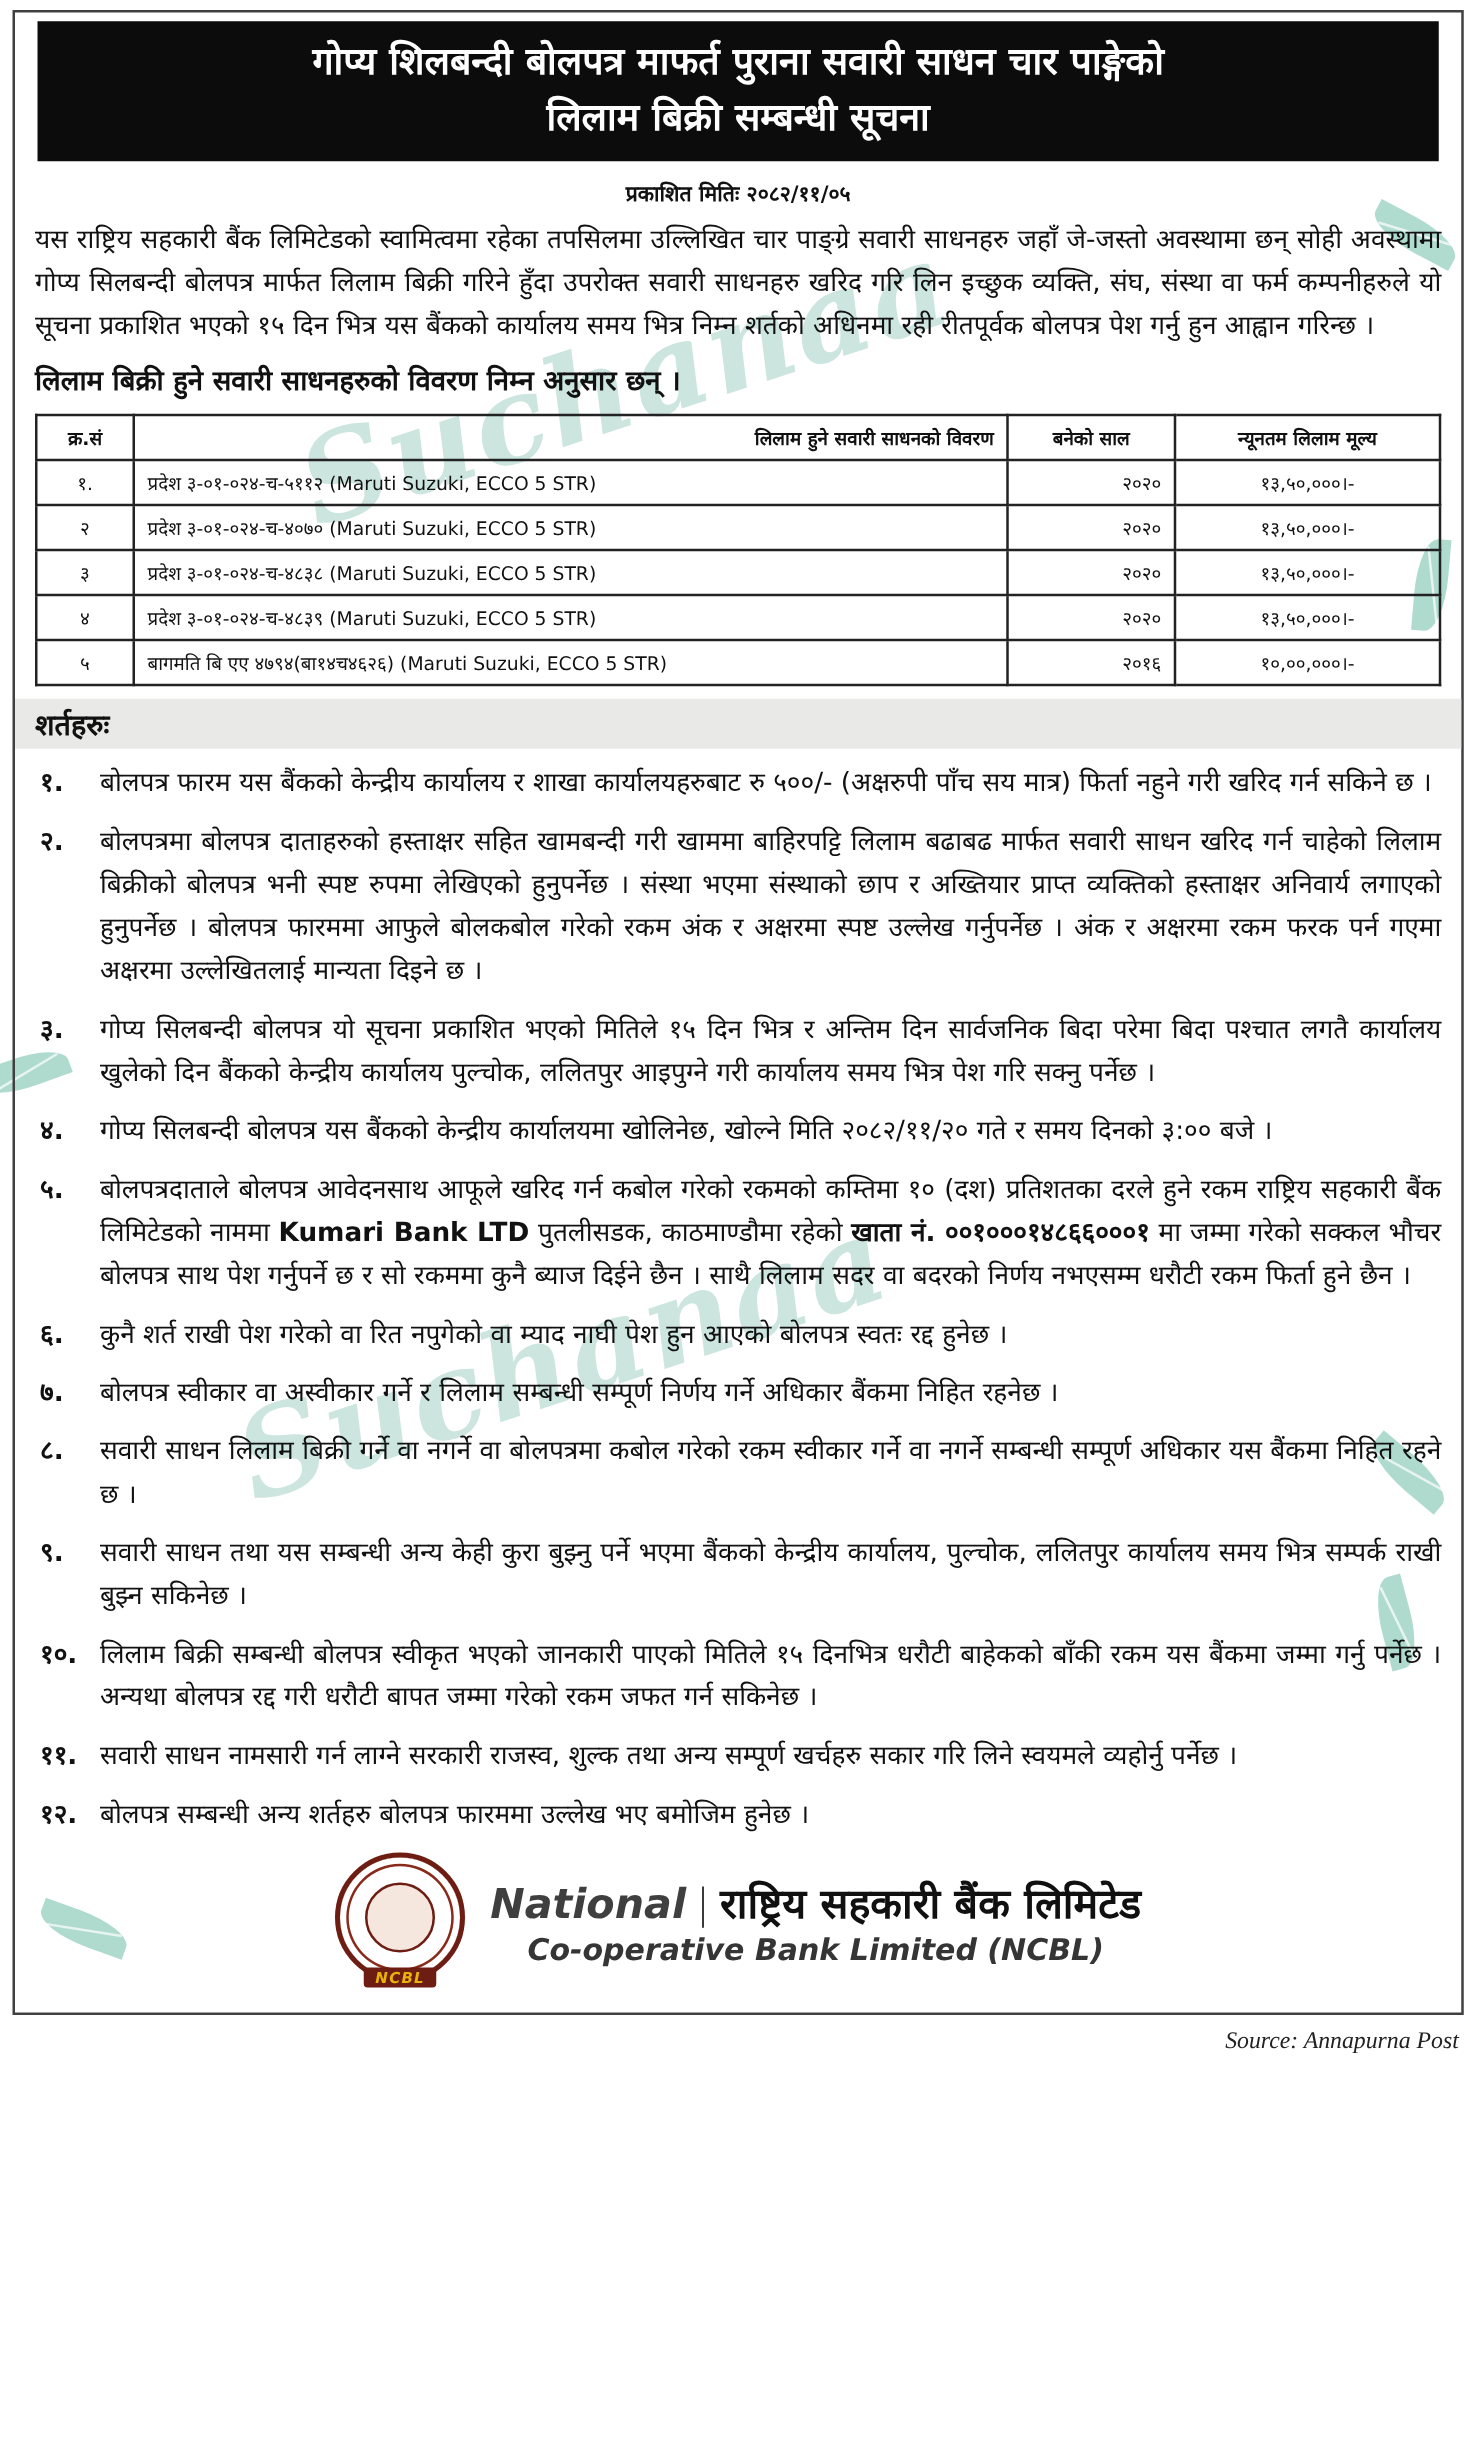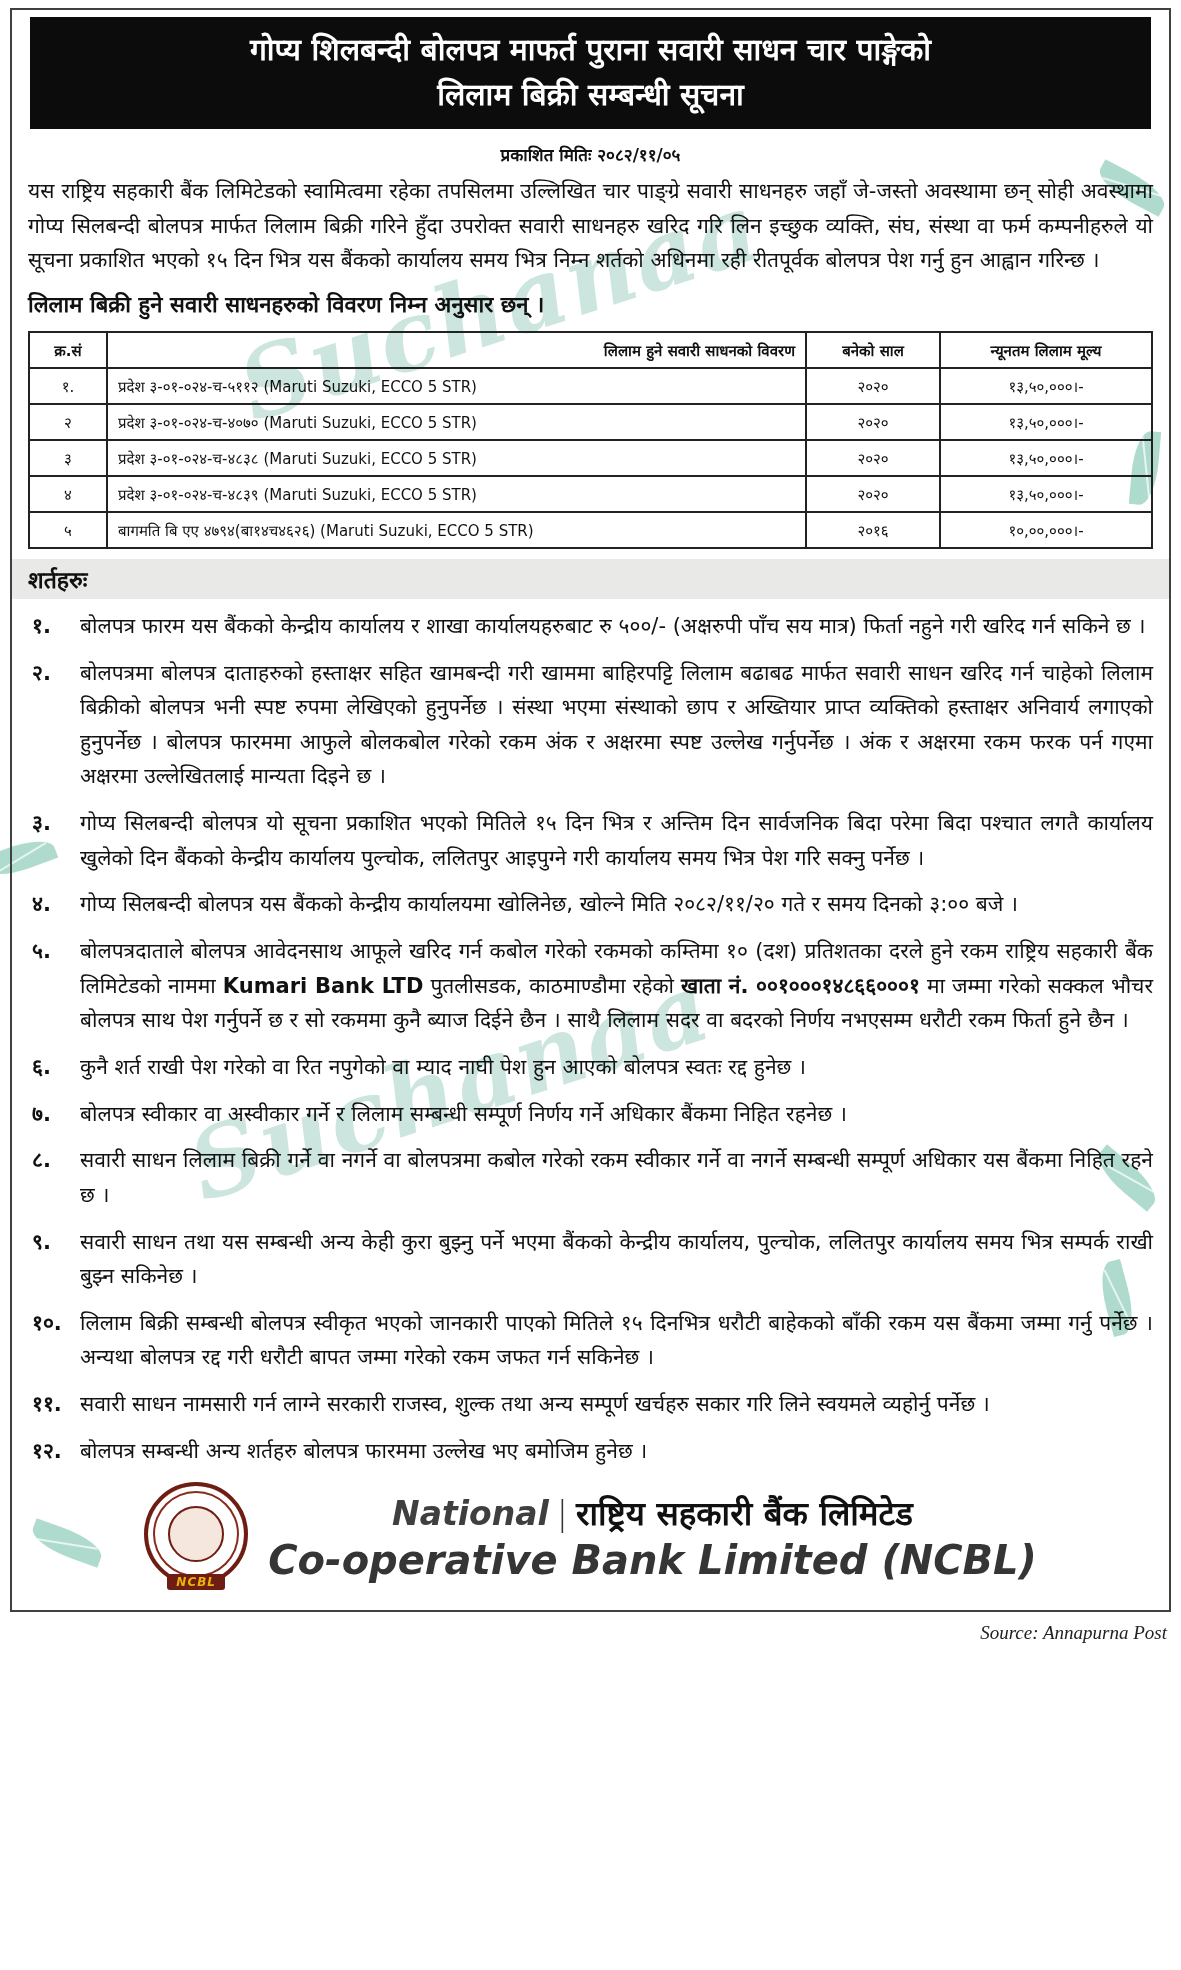--- a/index.html
+++ b/index.html
@@ -10,38 +10,38 @@
   .published{text-align:center;font-weight:bold;font-size:17px;margin:14px 0 8px 0;}
   .intro{font-size:21px;line-height:1.65;text-align:justify;margin:4px 0 10px 0;}
   .table-caption{font-weight:bold;font-size:22px;margin:6px 0 8px 0;}
   table{width:100%;border-collapse:collapse;font-size:15px;margin-top:13px;}
   th,td{border:2px solid #222;padding:7px 10px;}
   th{font-weight:bold;text-align:right;}
   th:nth-child(1){width:56px;text-align:center;}
   th:nth-child(3){width:112px;text-align:center;}
   th:nth-child(4){width:190px;text-align:center;}
   td.col-sn{text-align:center;}
-  td.col-year{text-align:center;}
+  td.col-year{text-align:right;}
   td.col-price{text-align:center;}
   .cond-heading{font-weight:bold;font-size:23px;margin:10px -16px 10px -16px;padding:4px 16px;background:#e9e9e7;}
   .cond{display:flex;margin:0 0 12px 0;font-size:21px;line-height:1.65;}
   .cond-num{flex:0 0 48px;font-weight:bold;padding-left:4px;}
   .cond-text{flex:1;text-align:justify;}
   .b{font-weight:bold;margin-top:32px;}
   .footer{display:flex;align-items:center;justify-content:center;gap:20px;margin:14px 0 4px 0;}
   .logo{display:flex;flex-direction:column;align-items:center;flex:0 0 auto;}
   .logo-ring{width:96px;height:96px;border-radius:50%;border:4px solid #6d1d12;background:#fff;display:flex;align-items:center;justify-content:center;box-shadow:inset 0 0 0 5px #fff, inset 0 0 0 7px #8a2a1a;}
   .logo-center{width:52px;height:52px;border-radius:50%;border:2px solid #6d1d12;background:#f6e7de;}
   .logo-label{margin-top:-12px;background:#6d1d12;color:#eab308;font-size:12px;font-weight:bold;padding:1px 9px;border-radius:3px;letter-spacing:1px;font-style:italic;}
   .bank-text{display:flex;flex-direction:column;align-items:center;}
   .bank-line1{font-size:33px;white-space:nowrap;}
   .bank-en1{font-weight:bold;font-style:italic;color:#3f3f3f;}
   .bank-sep{color:#333;margin:0 8px;font-weight:300;}
   .bank-np{font-weight:bold;color:#101010;}
-  .bank-line2{font-size:40px;font-weight:bold;font-style:italic;color:#353535;margin-top:2px;}
+  .bank-line2{font-size:24px;font-weight:bold;font-style:italic;color:#353535;margin-top:2px;}
   .bank-line3{font-size:19px;font-weight:bold;margin-top:6px;text-align:center;}
   .source{text-align:right;font-style:italic;font-size:19px;color:#222;padding:4px 14px 10px 0;font-family:"Liberation Serif","DejaVu Serif",serif;}
   
   .watermark{position:absolute;color:rgba(73,160,140,0.28);font-size:96px;font-weight:bold;font-style:italic;transform:rotate(-18deg);z-index:1;pointer-events:none;letter-spacing:2px;font-family:"DejaVu Serif","Liberation Serif",serif;}
   .wm1{left:230px;top:250px;}
   .wm2{left:180px;top:1030px;}
   .leaf{position:absolute;width:74px;height:26px;background:#6fbfa9;opacity:0.55;border-radius:0 60% 0 60%;z-index:1;pointer-events:none;}
   .leaf:after{content:"";position:absolute;left:6px;top:11px;width:62px;height:2px;background:rgba(255,255,255,0.7);transform:rotate(-11deg);}
   .l1{left:1095px;top:175px;transform:rotate(28deg);}
   .l2{left:1108px;top:455px;transform:rotate(95deg);}

